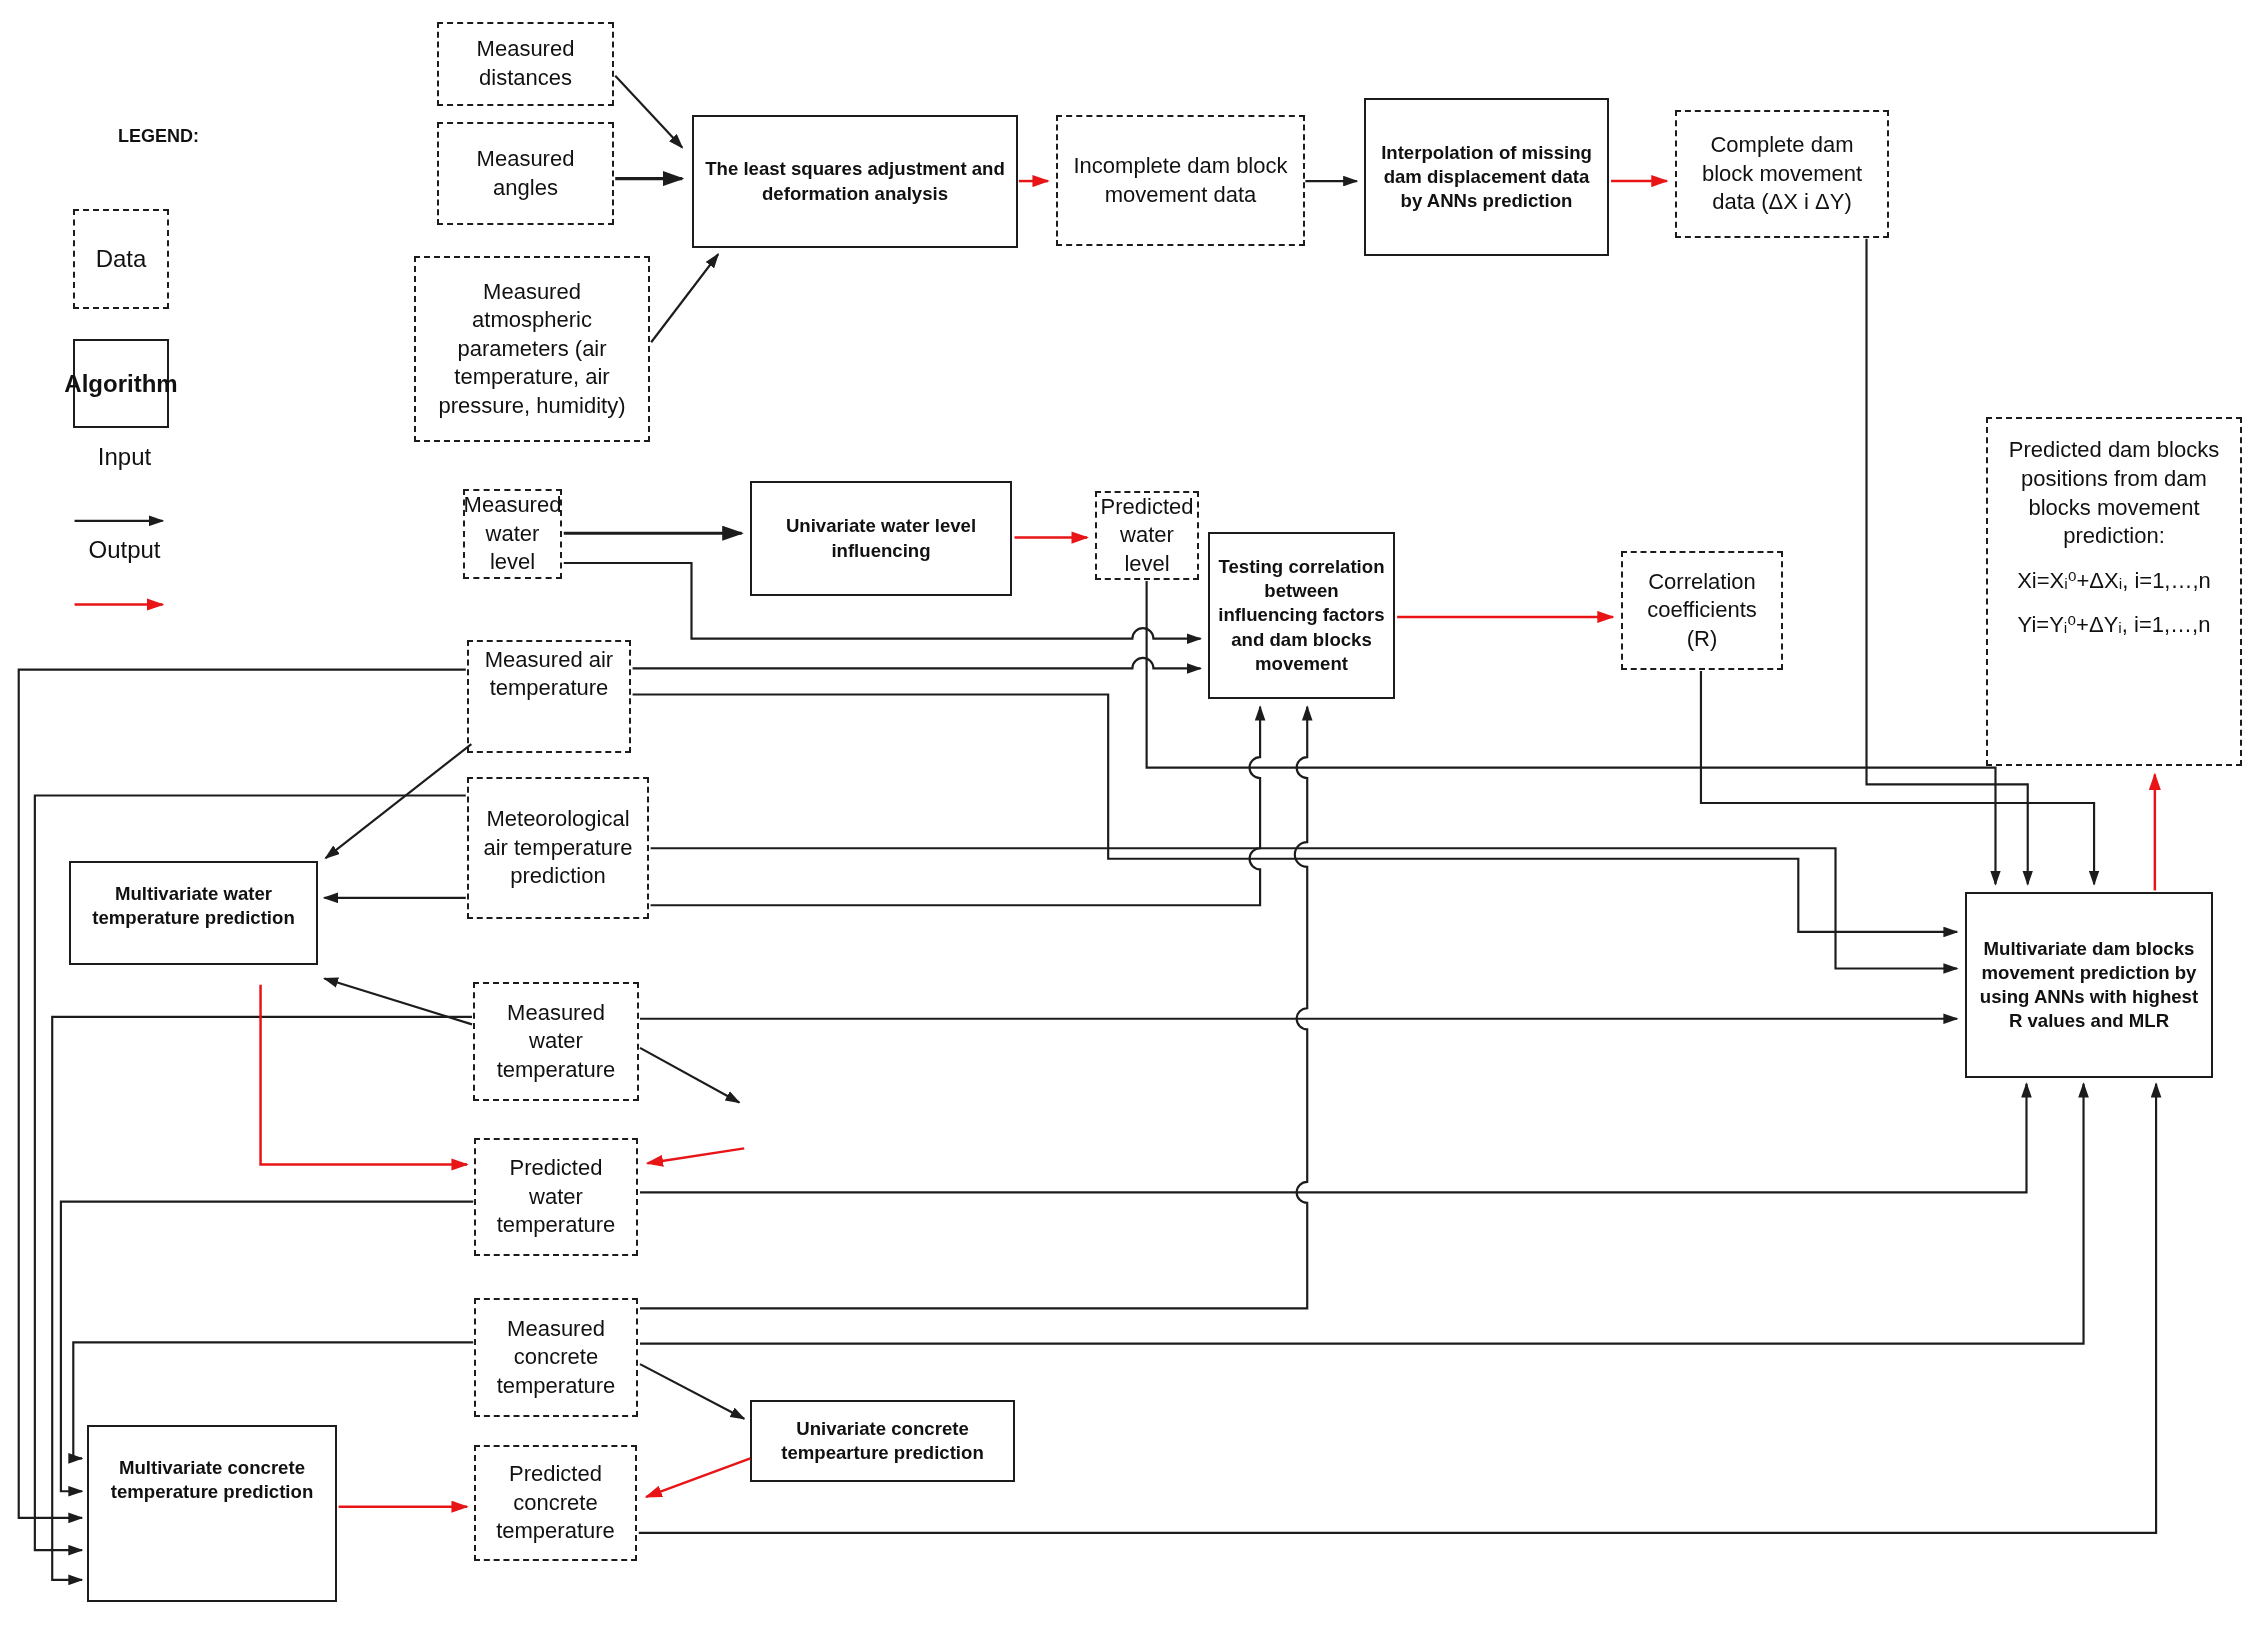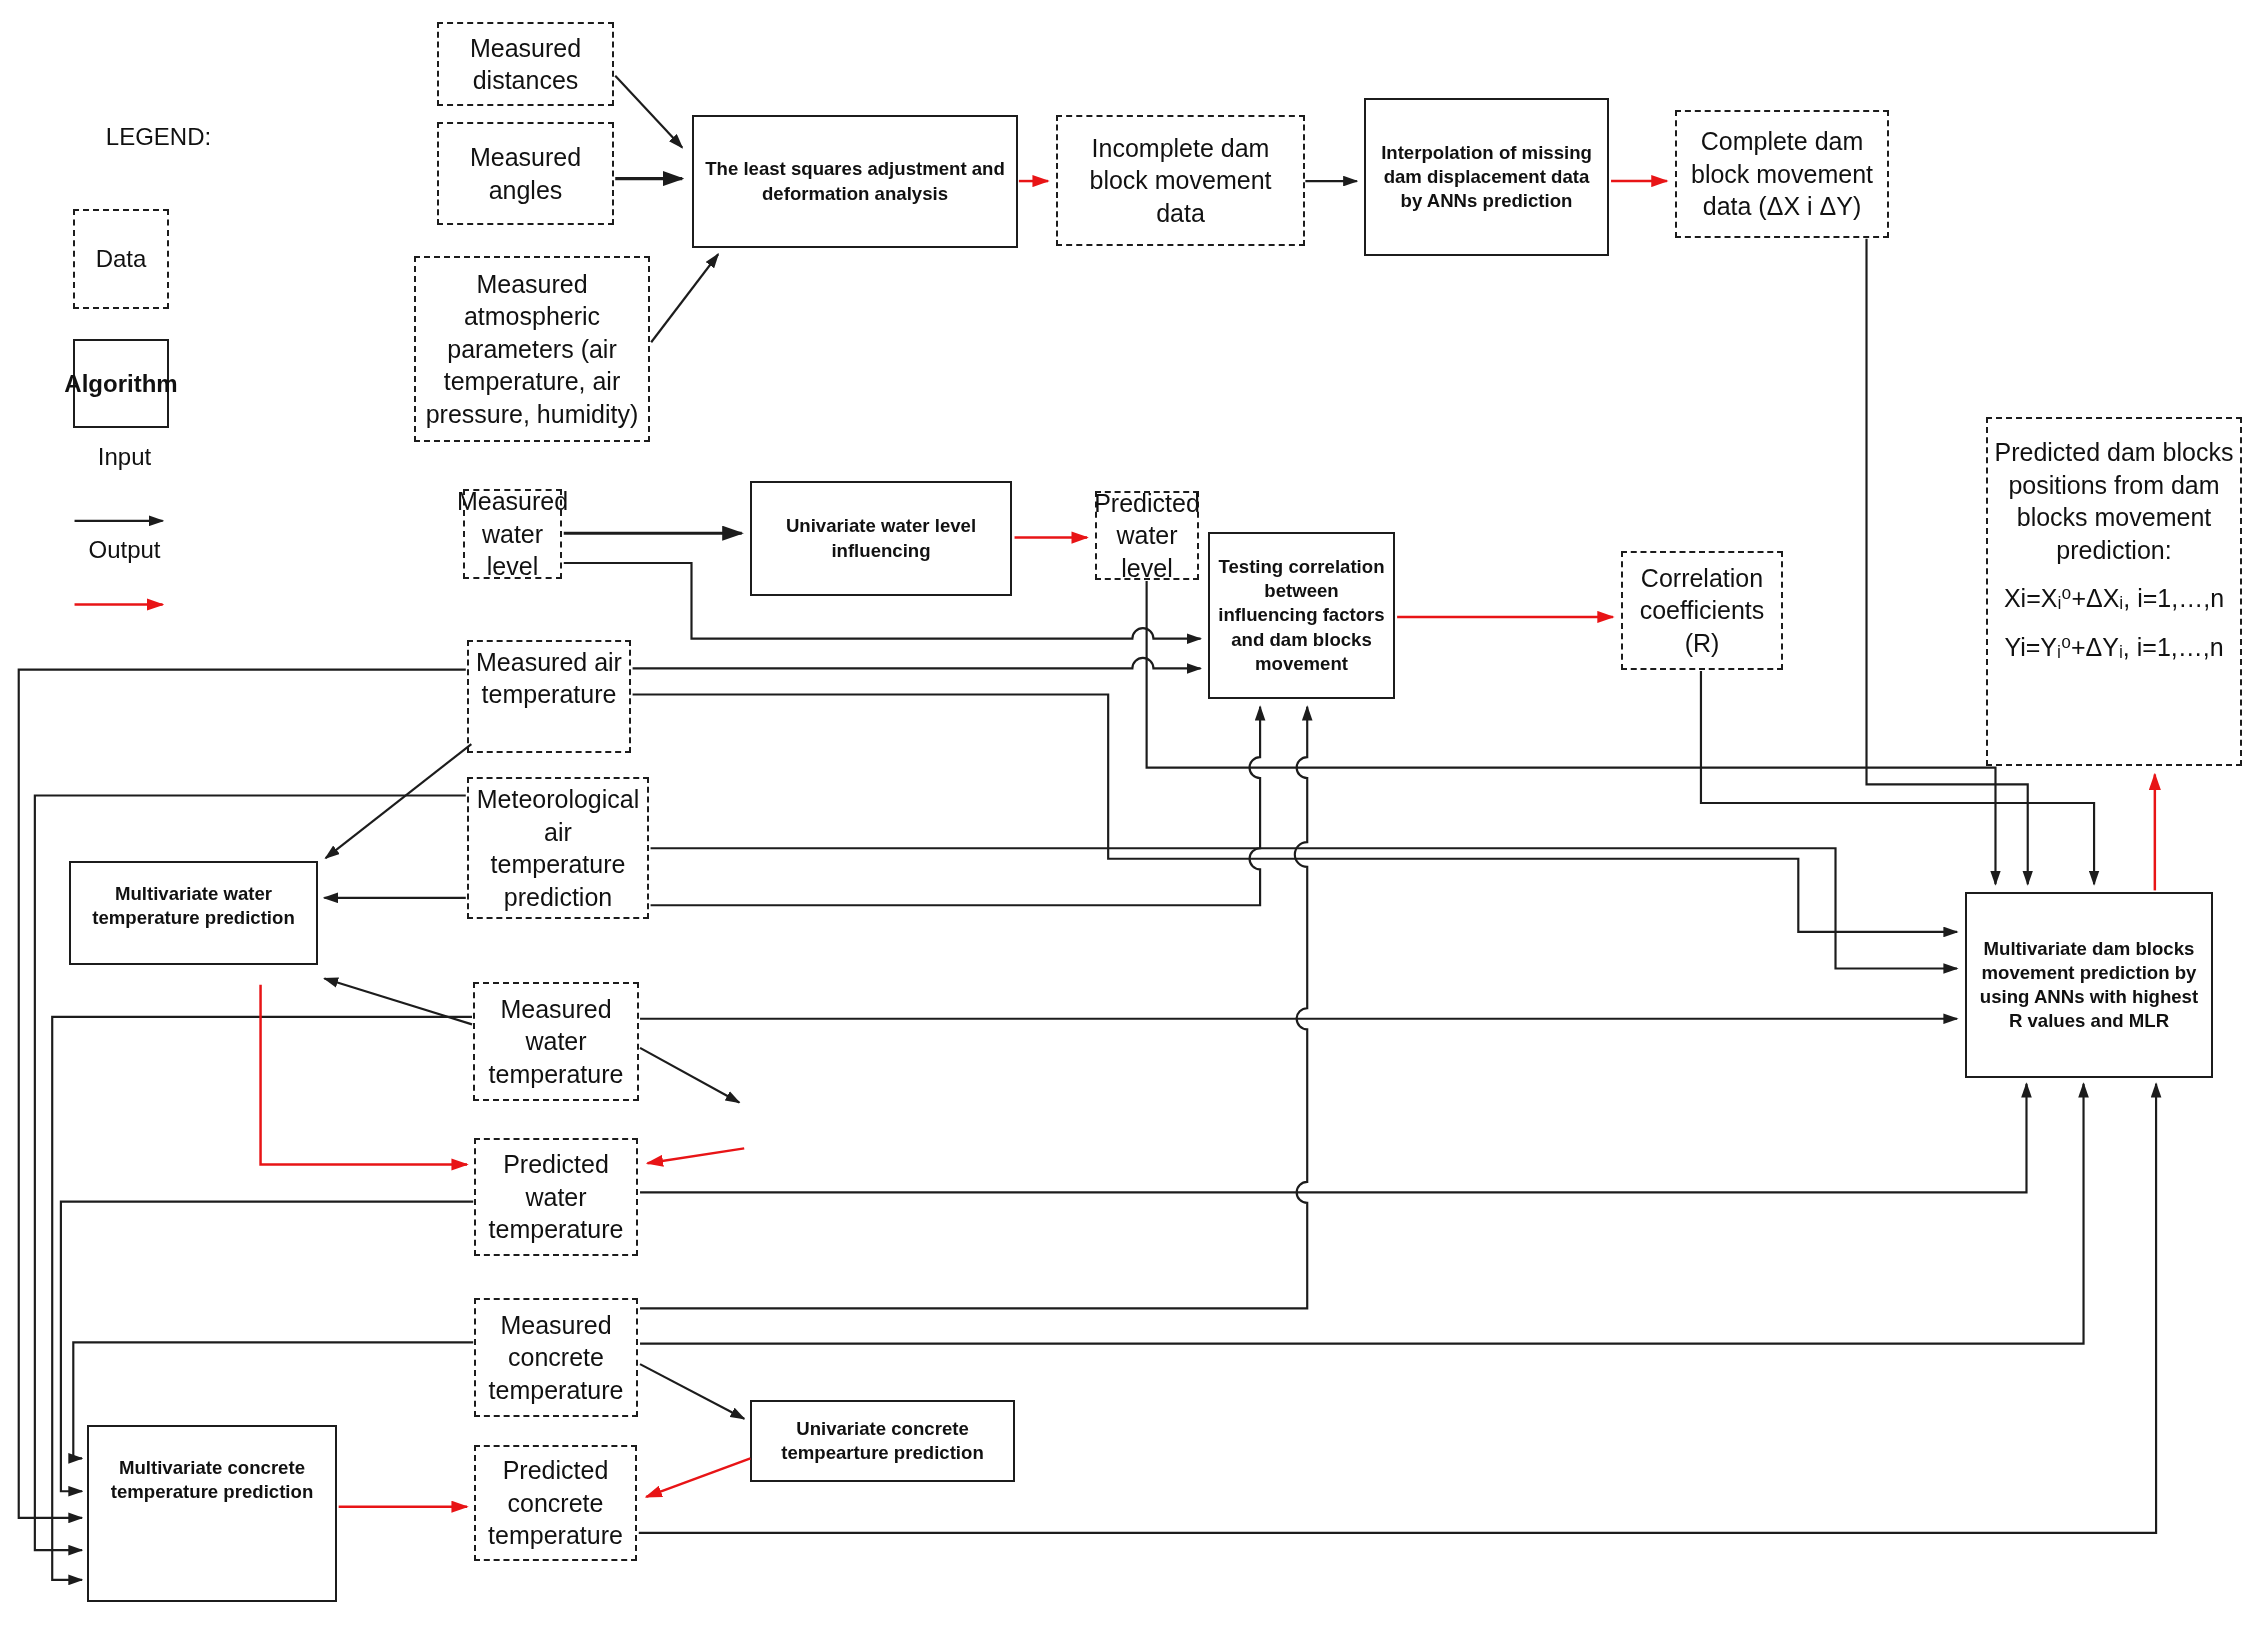--- a/index.html
+++ b/index.html
@@ -1,23 +1,23 @@
 <!DOCTYPE html>
 <html style="font-size:10px"><head>
 <meta charset="utf-8">
 <style>
   html,body{margin:0;padding:0;background:#ffffff;}
   body{width:2261px;height:1632px;position:relative;font-family:"Liberation Sans","DejaVu Sans",sans-serif;color:#111;}
   #canvas{position:absolute;left:0;top:0;width:2261px;height:1632px;}
   .node{position:absolute;display:flex;align-items:center;justify-content:center;text-align:center;
         background:#fff;box-sizing:border-box;padding:3.7px 6.2px;line-height:1.3;}
-  .data{border:2.2px dashed #1c1c1c;font-size:25px;font-weight:400;}
+  .data{border:2.2px dashed #1c1c1c;font-size:22px;font-weight:400;}
   .algo{border:2.8px solid #1c1c1c;font-size:18.6px;font-weight:700;}
   .plain{border:none;background:transparent;}
-  .legend-title{font-size:24px;font-weight:400;}
+  .legend-title{font-size:18px;font-weight:700;}
   .legend-label{font-size:24px;}
   .formula-box{flex-direction:column;justify-content:flex-start;padding-top:17.4px;gap:16px;}
   .formula-box .fline{display:block;}
   svg.wires{position:absolute;left:0;top:0;pointer-events:none;}
 </style>
 </head>
 <body>
 
 <div id="canvas">
 

